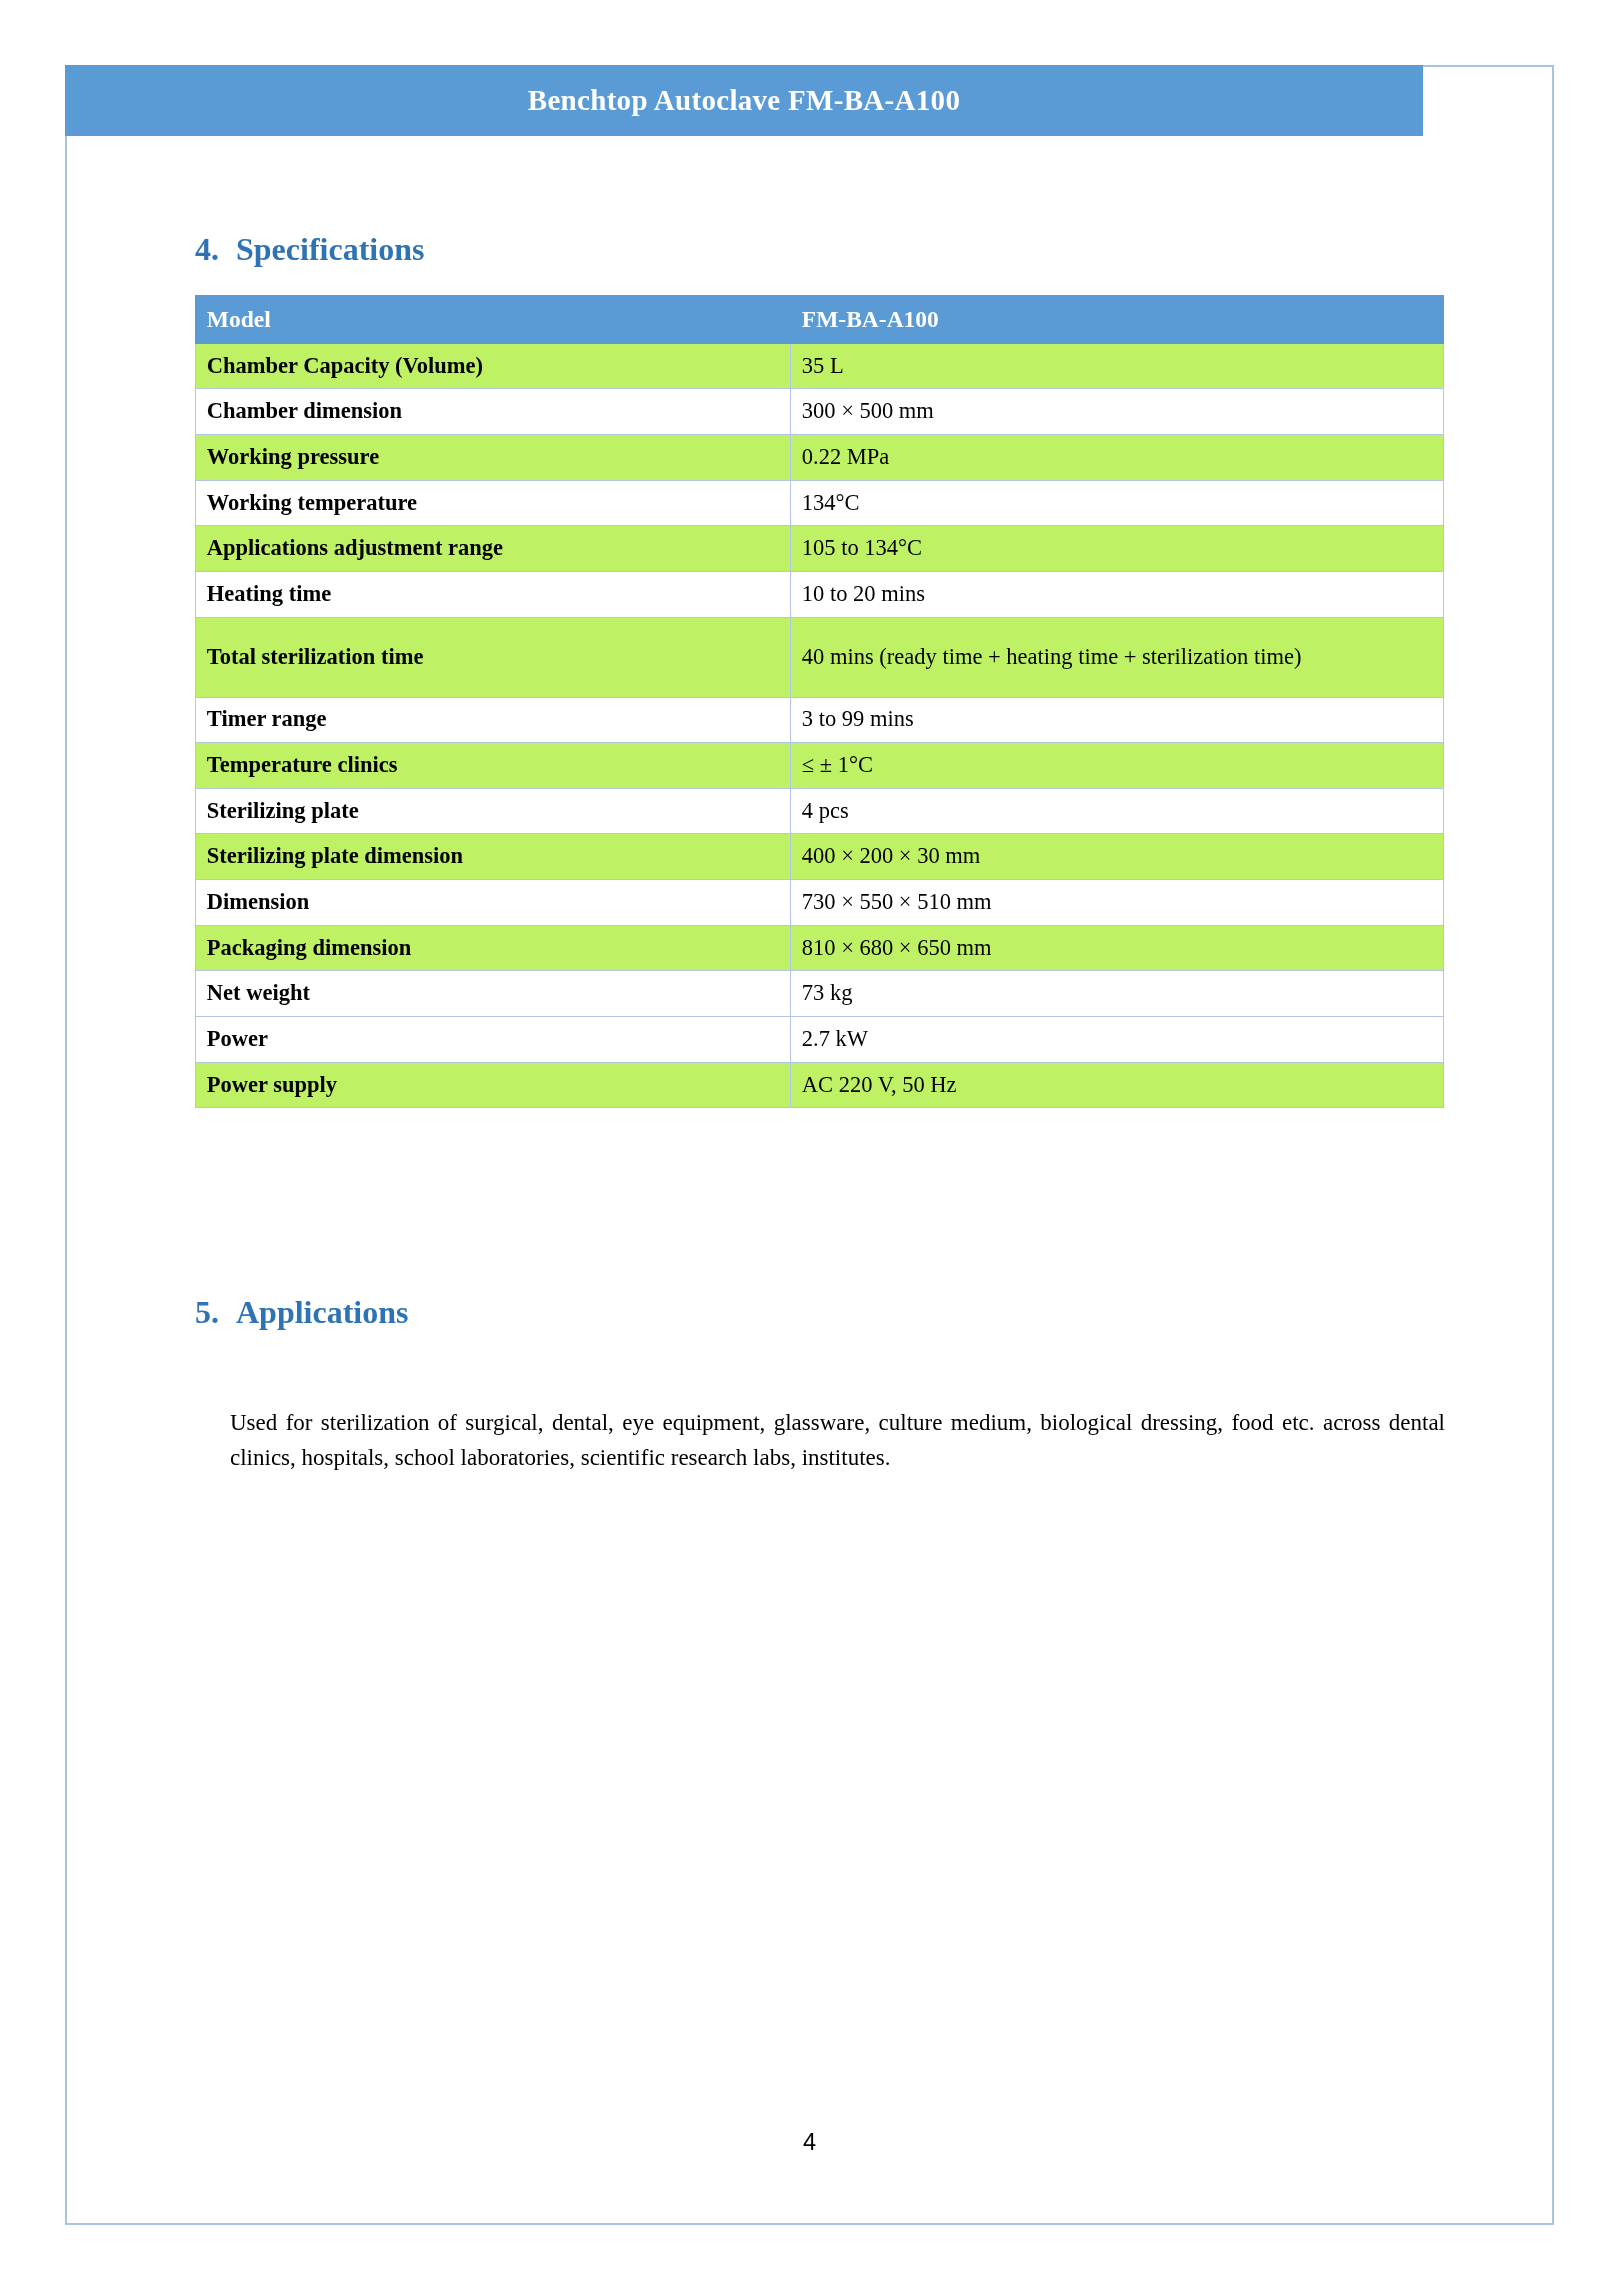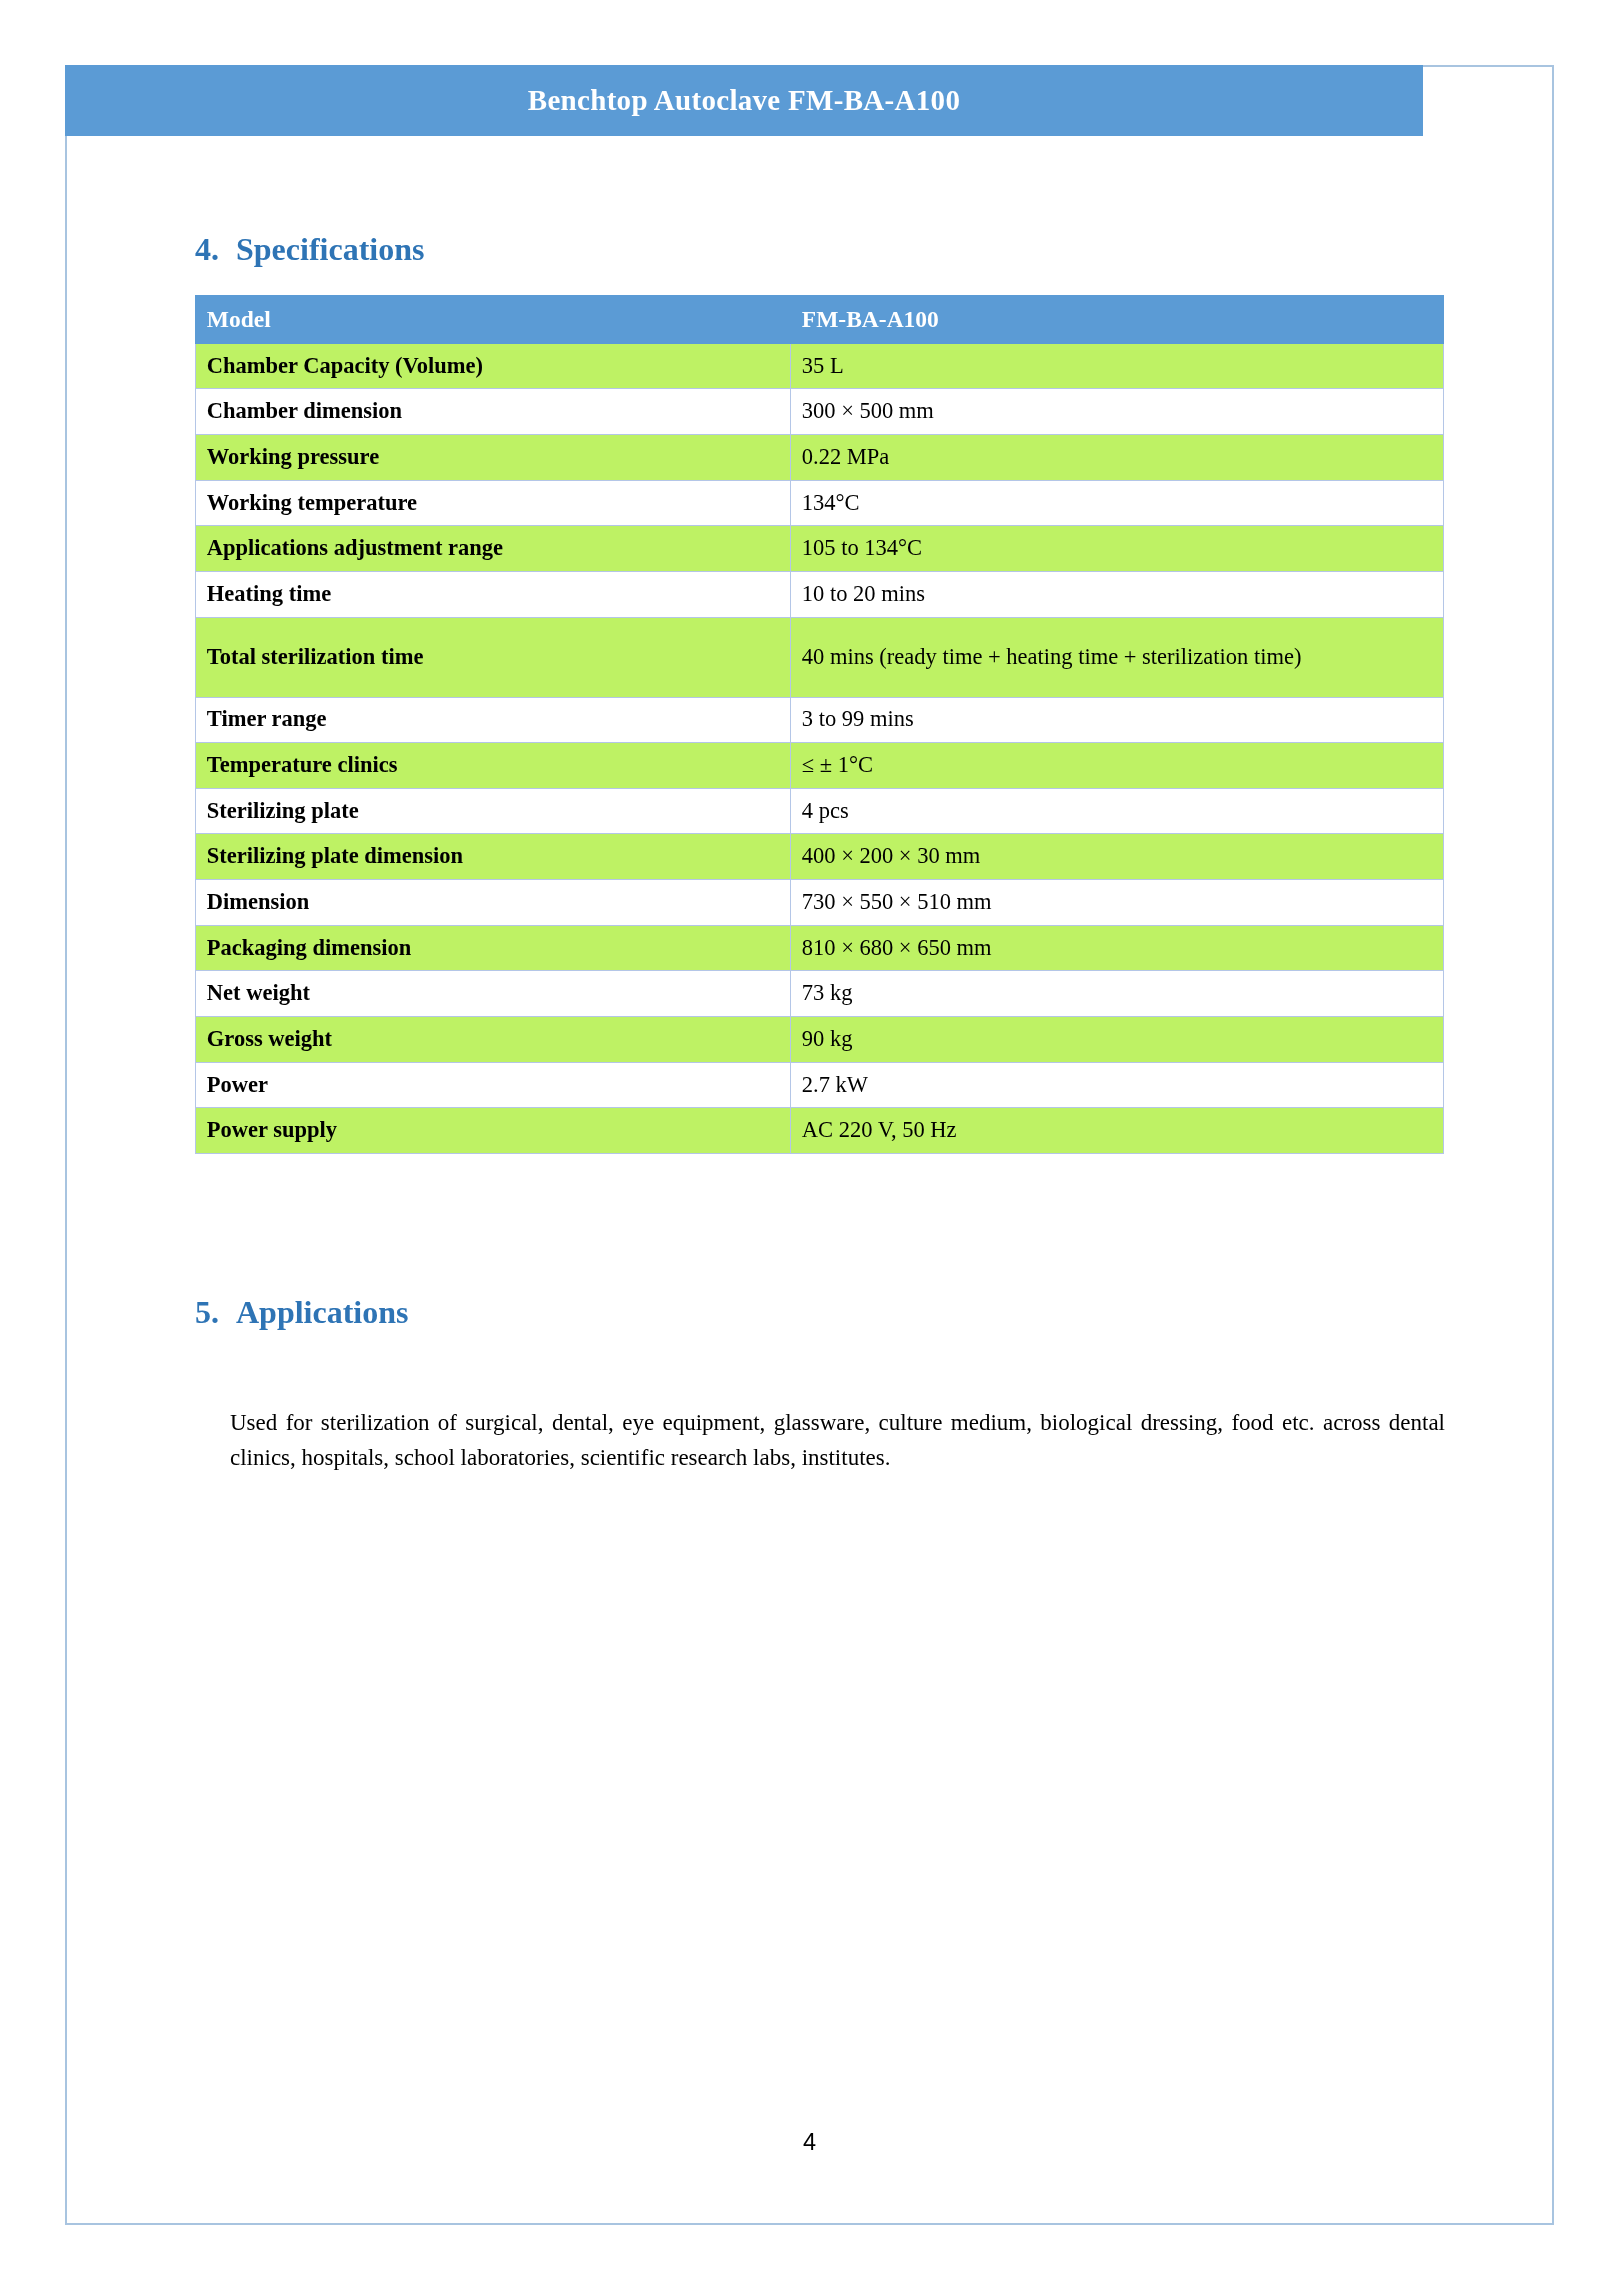--- a/index.html
+++ b/index.html
@@ -235,24 +235,20 @@
         <td class="value">730 × 550 × 510 mm</td>
       </tr>
       <tr class="shade">
         <td class="label">Packaging dimension</td>
         <td class="value">810 × 680 × 650 mm</td>
       </tr>
       <tr class="plain">
         <td class="label">Net weight</td>
         <td class="value">73 kg</td>
       </tr>
-      <tr class="shade">
-        <td class="label">Gross weight</td>
-        <td class="value">90 kg</td>
-      </tr>
       <tr class="plain">
         <td class="label">Power</td>
         <td class="value">2.7 kW</td>
       </tr>
       <tr class="shade">
         <td class="label">Power supply</td>
         <td class="value">AC 220 V, 50 Hz</td>
       </tr>
     </tbody>
   </table>

